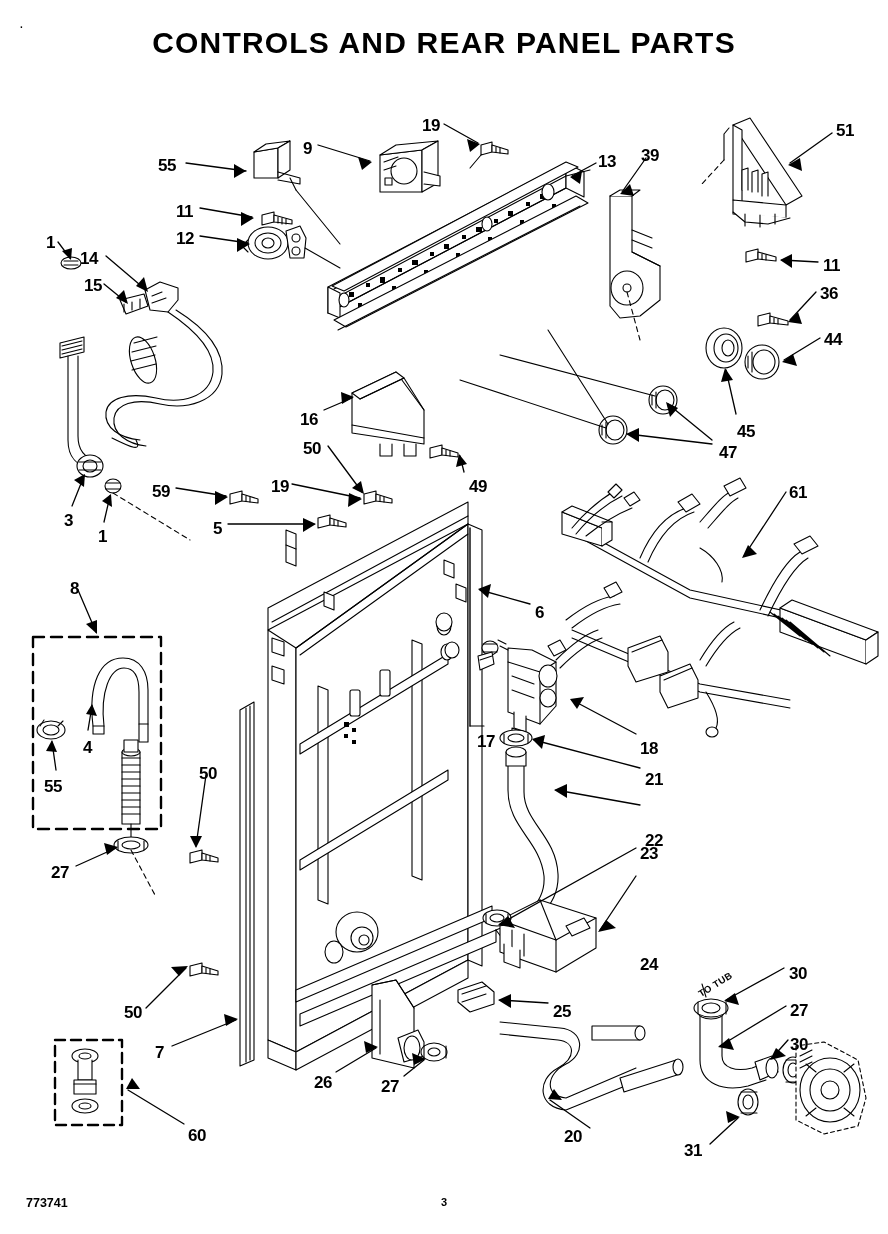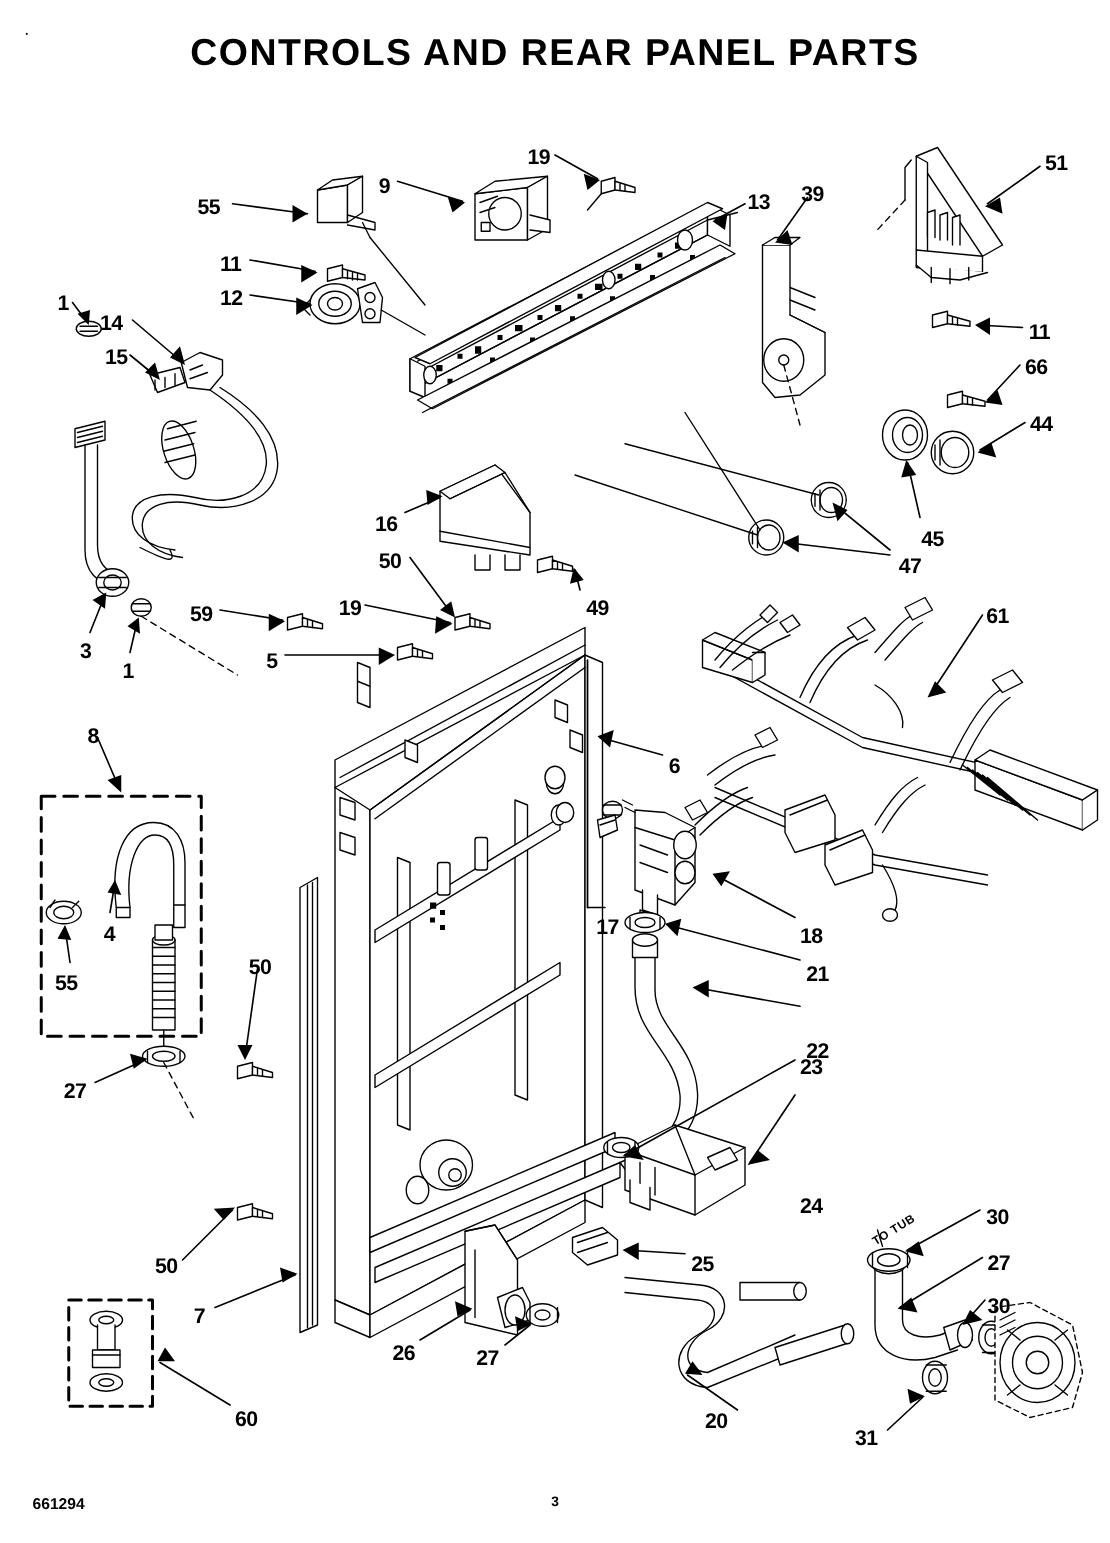--- a/index.html
+++ b/index.html
@@ -630,21 +630,21 @@
   <div id="callout-layer">
       <div class="callout" style="left: 158px; top: 157px;">55</div>
       <div class="callout" style="left: 303px; top: 140px;">9</div>
       <div class="callout" style="left: 422px; top: 117px;">19</div>
       <div class="callout" style="left: 598px; top: 153px;">13</div>
       <div class="callout" style="left: 641px; top: 147px;">39</div>
       <div class="callout" style="left: 836px; top: 122px;">51</div>
       <div class="callout" style="left: 176px; top: 203px;">11</div>
       <div class="callout" style="left: 176px; top: 230px;">12</div>
       <div class="callout" style="left: 823px; top: 257px;">11</div>
-      <div class="callout" style="left: 820px; top: 285px;">66</div>
+      <div class="callout" style="left: 820px; top: 285px;">36</div>
       <div class="callout" style="left: 46px; top: 234px;">1</div>
       <div class="callout" style="left: 80px; top: 250px;">14</div>
       <div class="callout" style="left: 84px; top: 277px;">15</div>
       <div class="callout" style="left: 824px; top: 331px;">44</div>
       <div class="callout" style="left: 737px; top: 423px;">45</div>
       <div class="callout" style="left: 719px; top: 444px;">47</div>
       <div class="callout" style="left: 300px; top: 411px;">16</div>
       <div class="callout" style="left: 303px; top: 440px;">50</div>
       <div class="callout" style="left: 469px; top: 478px;">49</div>
       <div class="callout" style="left: 64px; top: 512px;">3</div>
@@ -671,15 +671,15 @@
       <div class="callout" style="left: 314px; top: 1074px;">26</div>
       <div class="callout" style="left: 381px; top: 1078px;">27</div>
       <div class="callout" style="left: 553px; top: 1003px;">25</div>
       <div class="callout" style="left: 789px; top: 965px;">30</div>
       <div class="callout" style="left: 790px; top: 1002px;">27</div>
       <div class="callout" style="left: 790px; top: 1036px;">30</div>
       <div class="callout" style="left: 564px; top: 1128px;">20</div>
       <div class="callout" style="left: 684px; top: 1142px;">31</div>
     </div>
 
-  <div id="footer-code">661294</div>
+  <div id="footer-code">773741</div>
   <div id="footer-page">3</div>
 </div>
 
 </body></html>

